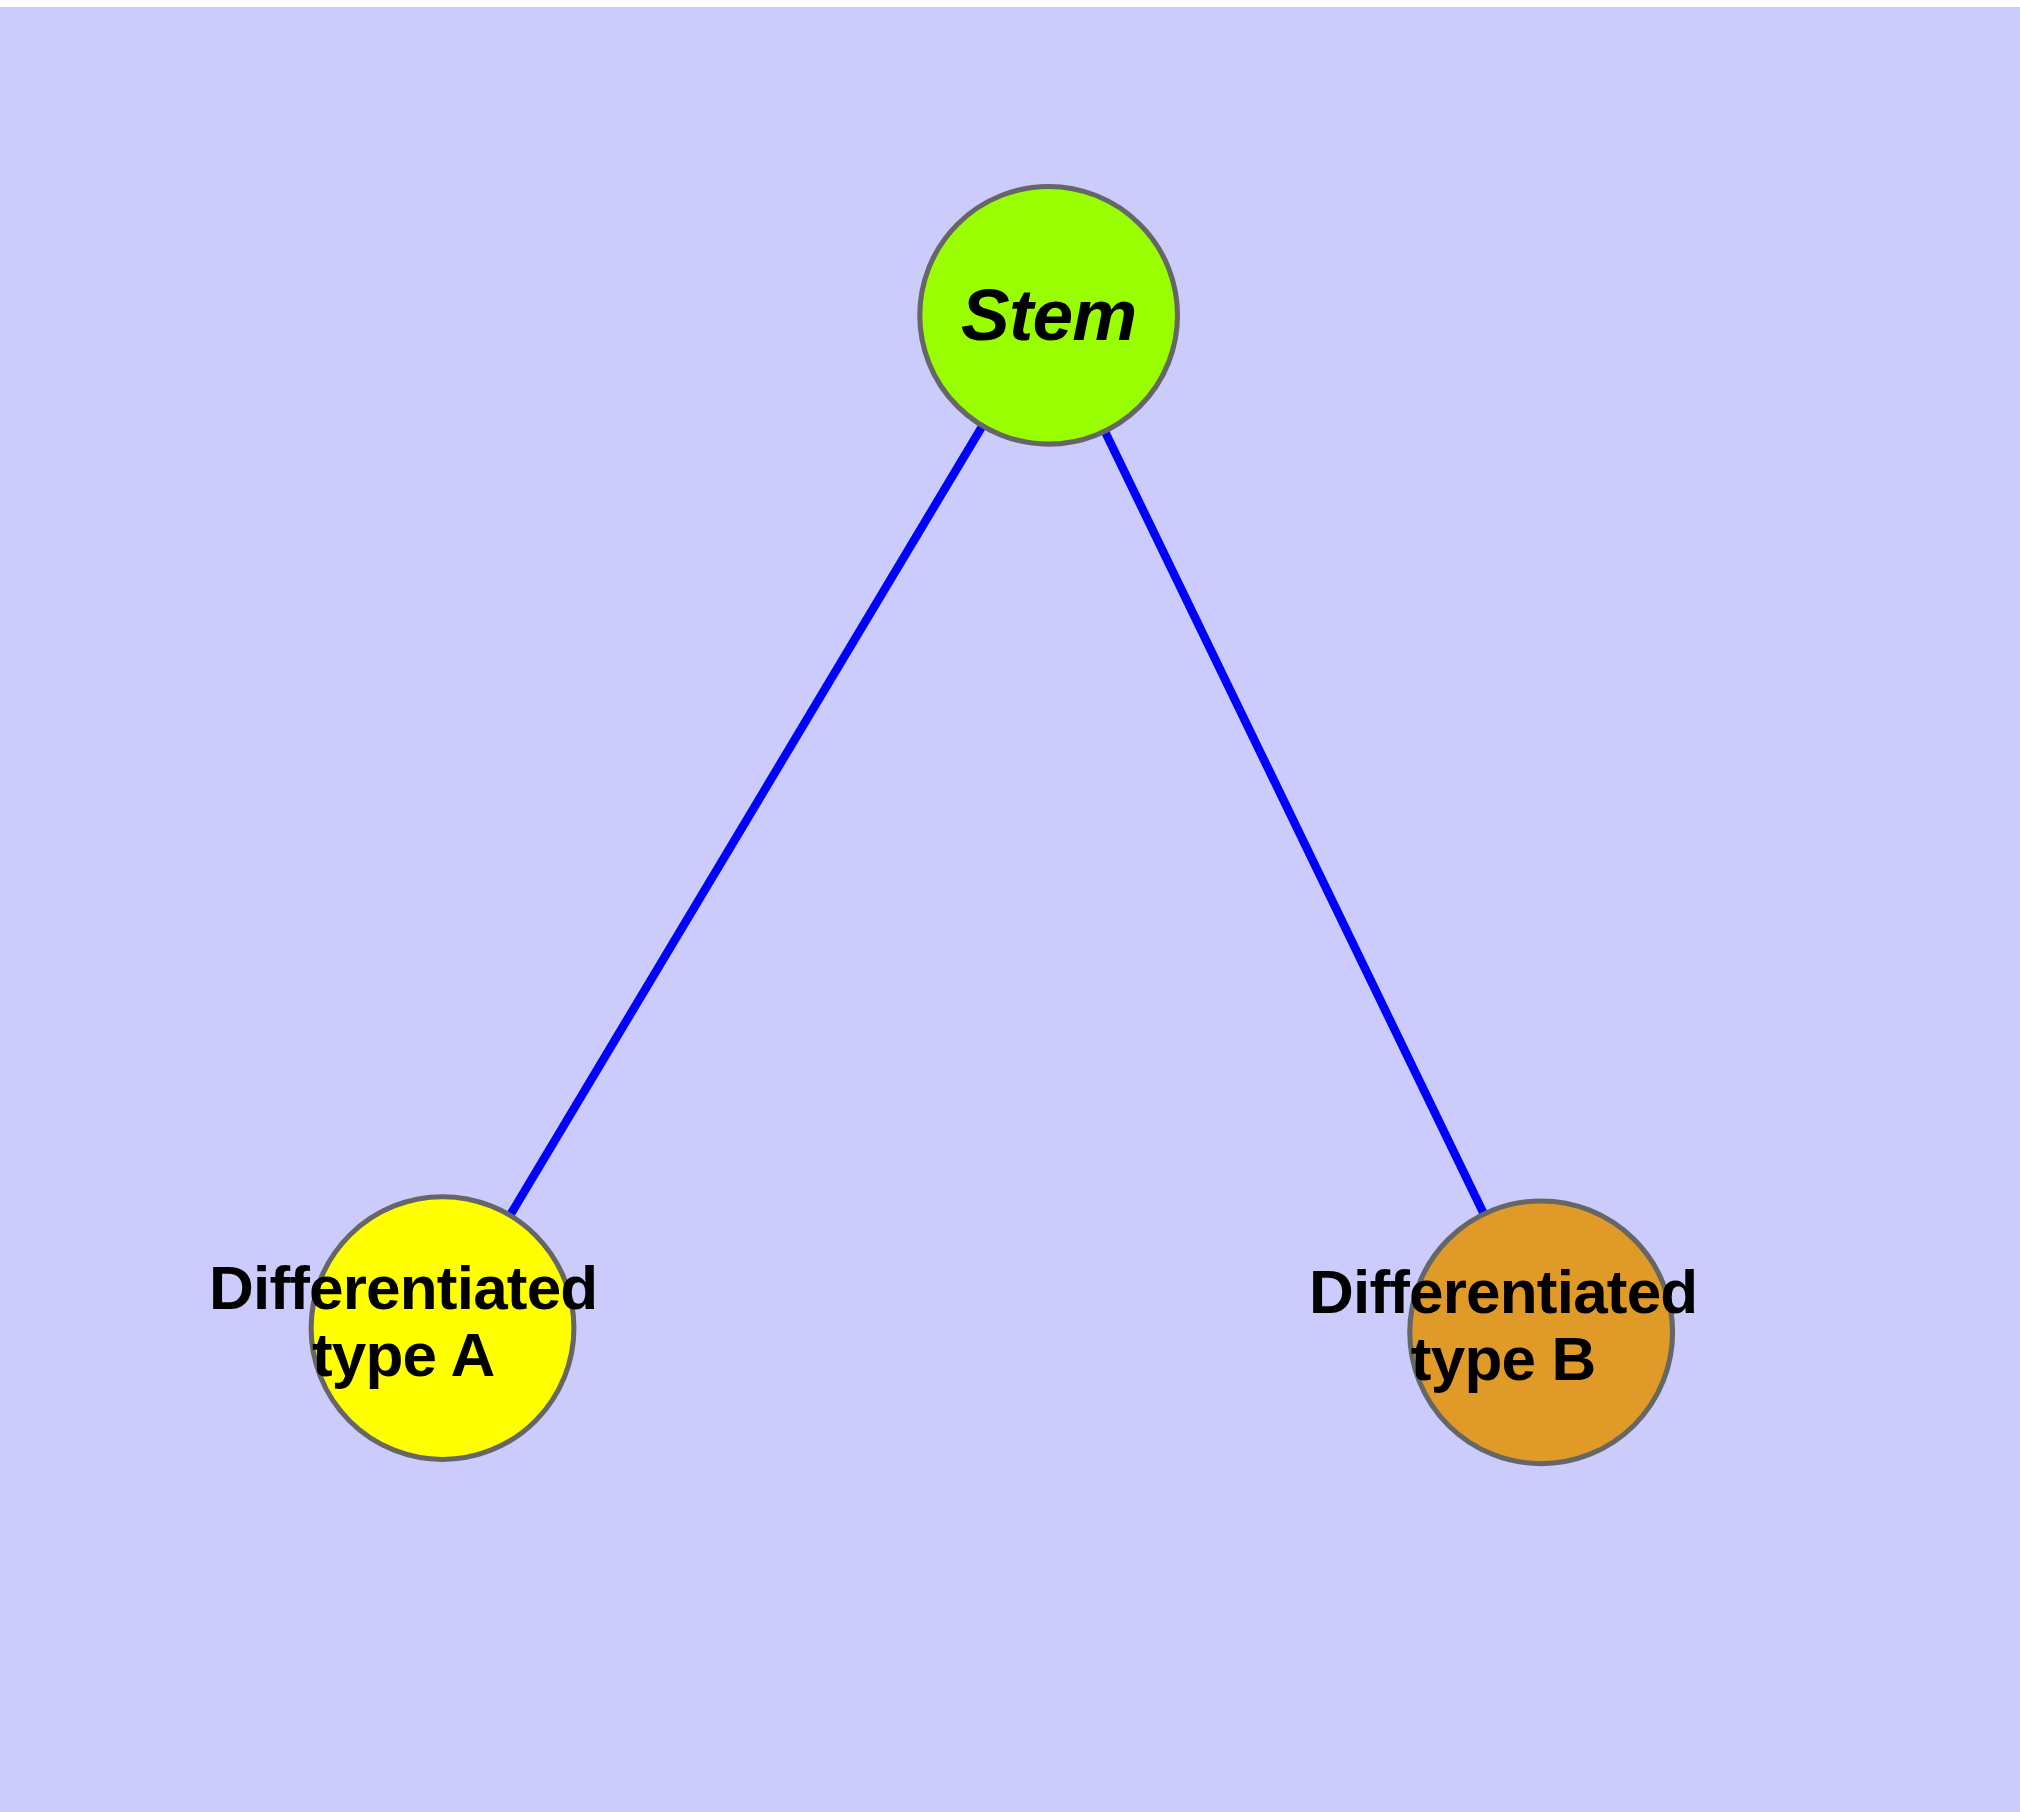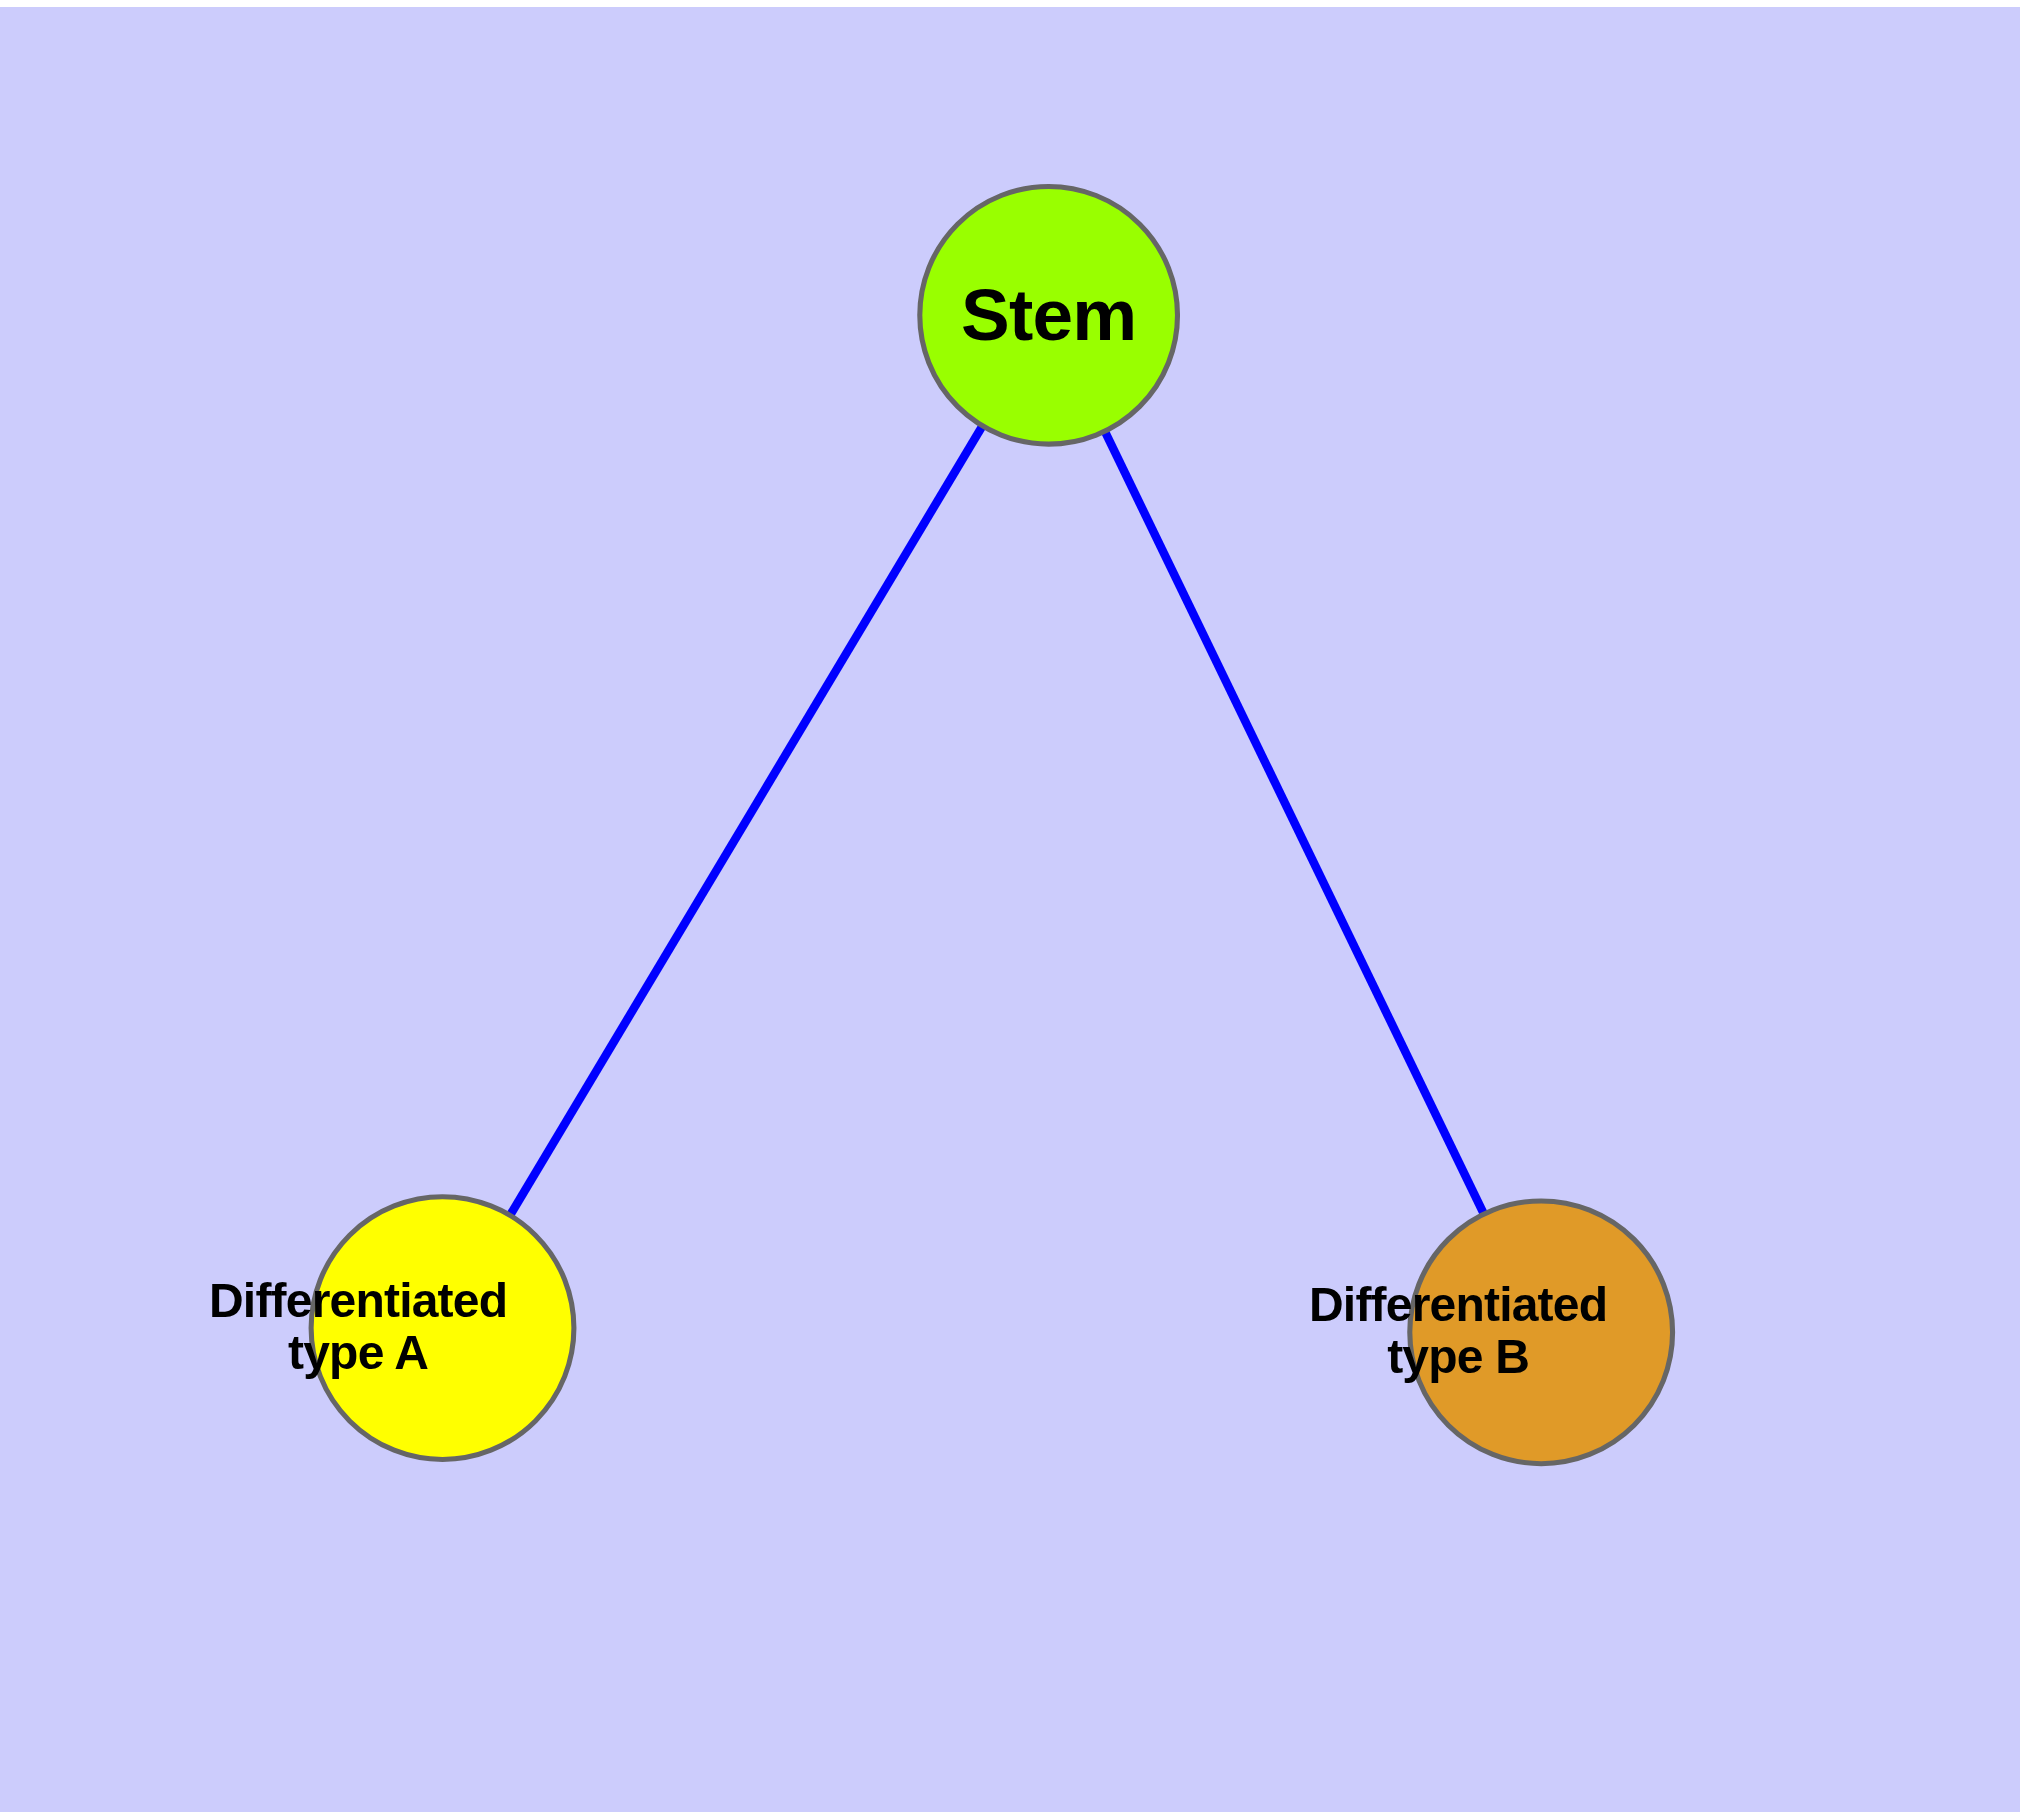--- a/index.html
+++ b/index.html
@@ -37,25 +37,25 @@
     font-weight: bold;
     color: #000000;
     white-space: pre;
     line-height: 1.08;
     pointer-events: none;
     -webkit-font-smoothing: antialiased;
   }
   .label-stem {
     font-size: 73px;
     letter-spacing: -0.8px;
+    font-style: italic;
   }
   .label-leaf {
-    font-size: 48px;
+    font-size: 62px;
     letter-spacing: -0.8px;
-    margin-top: 20px;
   }
 </style>
 </head>
 <body>
 
 <div id="canvas">
 
   <div id="top-strip"></div>
 
   <svg id="graph-svg" viewBox="0 0 2384 2138" preserveAspectRatio="none" xmlns="http://www.w3.org/2000/svg">

